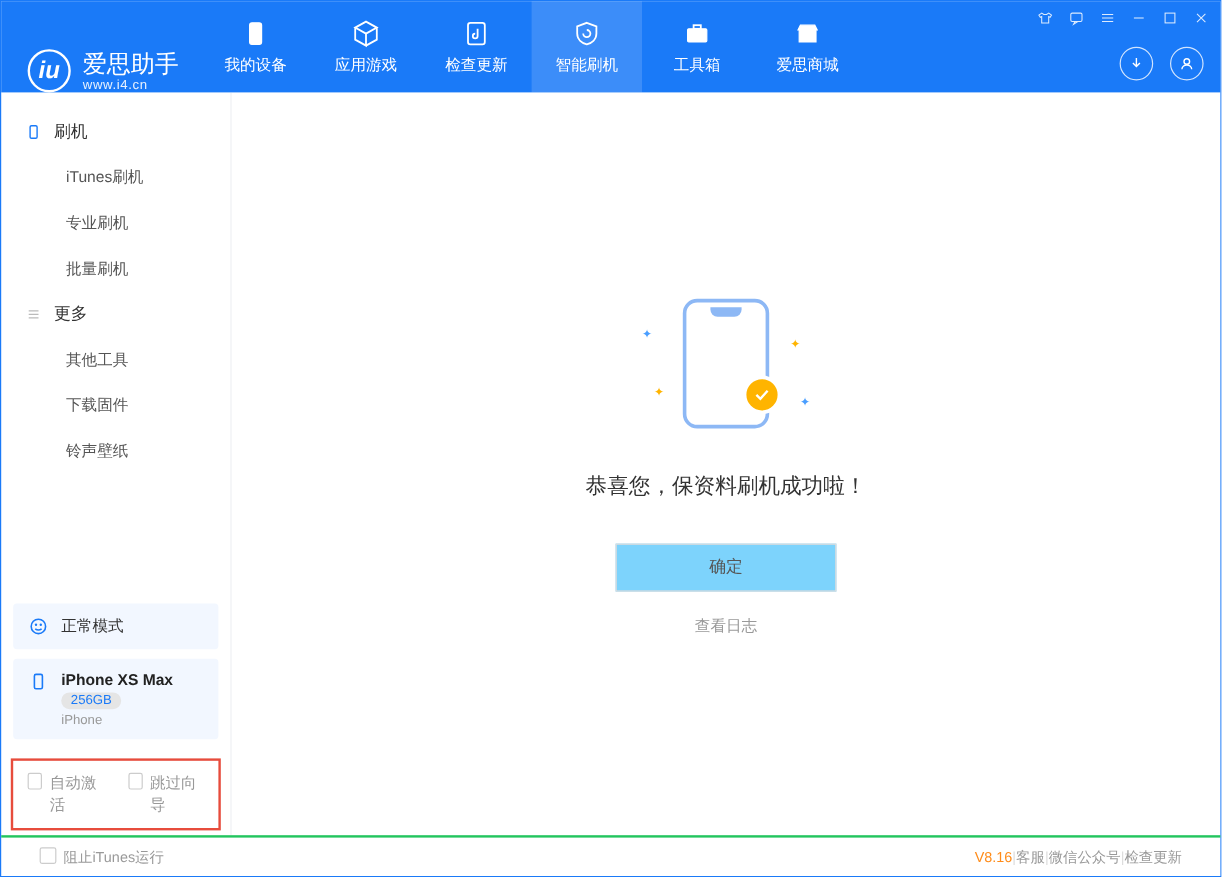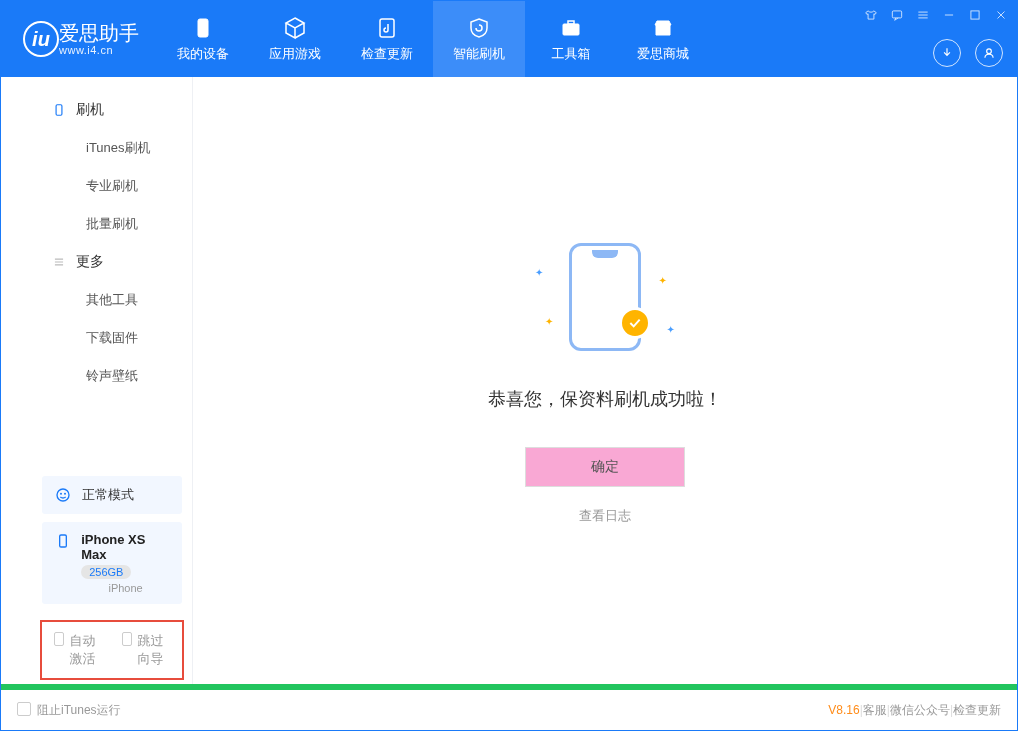--- a/index.html
+++ b/index.html
@@ -1,78 +1,78 @@
 <!DOCTYPE html>
 <html><head>
 <meta charset="utf-8">
 <style>
 * { margin: 0; padding: 0; box-sizing: border-box; font-family: "Microsoft YaHei", "PingFang SC", sans-serif; }
 body { background: #fff; }
 .window { width: 1018px; height: 731px; border: 1px solid #1a7af8; display: flex; flex-direction: column; background: #fff; }
 
 
 .header { height: 76px; background: linear-gradient(to bottom, #1a7af8, #1a7af8); display: flex; align-items: stretch; color: #fff; position: relative; }
-.logo-area { display: flex; align-items: center; padding: 0 18px 0 22px; }
+.logo-area { display: flex; align-items: flex-end; padding: 0 18px 0 22px; gap: 10px; }
 .logo-circle { width: 36px; height: 36px; border: 2.5px solid #fff; border-radius: 50%; display: flex; align-items: center; justify-content: center; font-weight: bold; font-size: 20px; font-style: italic; }
 .logo-text { display: flex; flex-direction: column; line-height: 1.1; }
 .logo-title { font-size: 20px; font-weight: 500; }
 .logo-sub { font-size: 11px; opacity: 0.9; letter-spacing: 0.5px; }
 .tabs { display: flex; align-items: stretch; }
 .tab { width: 92px; display: flex; flex-direction: column; align-items: center; justify-content: center; gap: 4px; font-size: 13px; cursor: pointer; }
 .tab.active { background: rgba(255,255,255,0.15); }
 .tab-icon { width: 26px; height: 26px; display: flex; align-items: center; justify-content: center; }
 .tab-icon svg { width: 24px; height: 24px; fill: #fff; stroke: #fff; }
 .window-controls { position: absolute; top: 6px; right: 8px; display: flex; gap: 10px; align-items: center; }
 .wc { width: 16px; height: 16px; display: flex; align-items: center; justify-content: center; cursor: pointer; opacity: 0.85; }
 .wc svg { width: 14px; height: 14px; stroke: #fff; fill: none; stroke-width: 1.5; }
 .header-right-icons { position: absolute; right: 14px; bottom: 10px; display: flex; gap: 14px; align-items: center; }
 .hr-icon { width: 28px; height: 28px; border: 1.5px solid rgba(255,255,255,0.8); border-radius: 50%; display: flex; align-items: center; justify-content: center; cursor: pointer; }
 .hr-icon svg { width: 14px; height: 14px; stroke: #fff; fill: none; stroke-width: 2; }
 
 
 .body { flex: 1; display: flex; overflow: hidden; }
-.sidebar { width: 192px; border-right: 1px solid #eef0f4; display: flex; flex-direction: column; padding-left: 31px; }
+.sidebar { width: 192px; border-right: 1px solid #eef0f4; display: flex; flex-direction: column; }
 .sidebar-scroll { flex: 1; padding-top: 14px; }
 .sb-group-header { display: flex; align-items: center; gap: 10px; padding: 10px 20px; font-size: 14px; color: #333; font-weight: 500; }
 .sb-group-header svg { width: 14px; height: 14px; }
 .sb-item { padding: 10px 20px 10px 54px; font-size: 13px; color: #555; cursor: pointer; }
 .sb-item.active { color: #1a7af8; }
 
 .device-panel { padding: 0 10px 8px 10px; }
 .mode-box, .device-box { background: #f2f7ff; border-radius: 3px; padding: 10px 12px; margin-bottom: 8px; display: flex; align-items: center; gap: 10px; font-size: 13px; color: #333; }
 .mode-icon, .dev-icon { width: 18px; height: 18px; display: flex; align-items: center; justify-content: center; }
 .mode-icon svg, .dev-icon svg { width: 16px; height: 16px; }
 .device-box { flex-direction: row; align-items: flex-start; }
 .device-info { display: flex; flex-direction: column; gap: 3px; }
 .dev-name { font-weight: 600; font-size: 13px; color: #222; }
 .dev-storage { background: #e5e5e5; color: #1a7af8; font-size: 11px; padding: 1px 8px; border-radius: 9px; width: fit-content; }
-.dev-type { font-size: 11px; color: #999; text-align: center; }
+.dev-type { font-size: 11px; color: #999; }
 
 .checkbox-row { border: 2px solid #e74c3c; padding: 10px 12px; display: flex; gap: 20px; font-size: 13px; color: #999; margin: 0 8px 4px 8px; }
 .chk { display: flex; gap: 6px; cursor: pointer; }
 .chk-box { width: 14px; height: 14px; border: 1px solid #ccc; border-radius: 2px; }
 
 
 .main { flex: 1; display: flex; flex-direction: column; align-items: center; justify-content: center; position: relative; }
 .illustration { width: 160px; height: 120px; position: relative; margin-bottom: 30px; display:flex; align-items:center; justify-content:center; }
 .phone-shape { width: 72px; height: 108px; border: 3px solid #8db8f5; border-radius: 12px; background: #fff; position: relative; }
 .phone-shape::before { content:""; position:absolute; top:4px; left:50%; transform:translateX(-50%); width:26px; height:8px; background:#8db8f5; border-radius:0 0 6px 6px; }
 .check-badge { position: absolute; right: 34px; bottom: 18px; width: 32px; height: 32px; background: #ffb400; border-radius: 50%; display: flex; align-items: center; justify-content: center; border: 3px solid #fff; }
 .check-badge svg { width: 16px; height: 16px; stroke: #fff; stroke-width: 3; fill: none; }
 .sparkle { position:absolute; font-size: 10px; }
 .sp1 { top: 30px; left: 10px; color:#4a9eff; }
 .sp2 { top: 38px; right: 18px; color:#ffb400; }
 .sp3 { bottom: 30px; left: 20px; color:#ffb400; }
 .sp4 { bottom: 22px; right: 10px; color:#4a9eff; }
 .success-text { font-size: 18px; color: #333; margin-bottom: 36px; }
-.ok-btn { width: 160px; height: 40px; border: 1px solid #ddd; background: #f9a8d4; font-size: 14px; color: #555; cursor: pointer; margin-bottom: 20px; }
+.ok-btn { width: 184px; height: 40px; border: 1px solid #ddd; background: #7dd3fc; font-size: 14px; color: #555; cursor: pointer; margin-bottom: 20px; }
 .log-link { font-size: 13px; color: #999; cursor: pointer; text-decoration: none; }
 
 
-.footer { height: 46px; border-top: 6px solid #22c55e; display: flex; align-items: center; padding: 0 16px; font-size: 12px; color: #999; }
+.footer { height: 34px; border-top: 2px solid #22c55e; display: flex; align-items: center; padding: 0 32px; font-size: 12px; color: #999; }
 .footer .chk { color: #999; }
 .footer-spacer { flex: 1; }
 .footer-right { display: flex; align-items: center; }
 .f-sep { color: #ddd; }
 .f-link { cursor: pointer; text-align: center; }
 .f-version { color: #ff8c1a; }
 </style>
 </head>
 <body>
 

